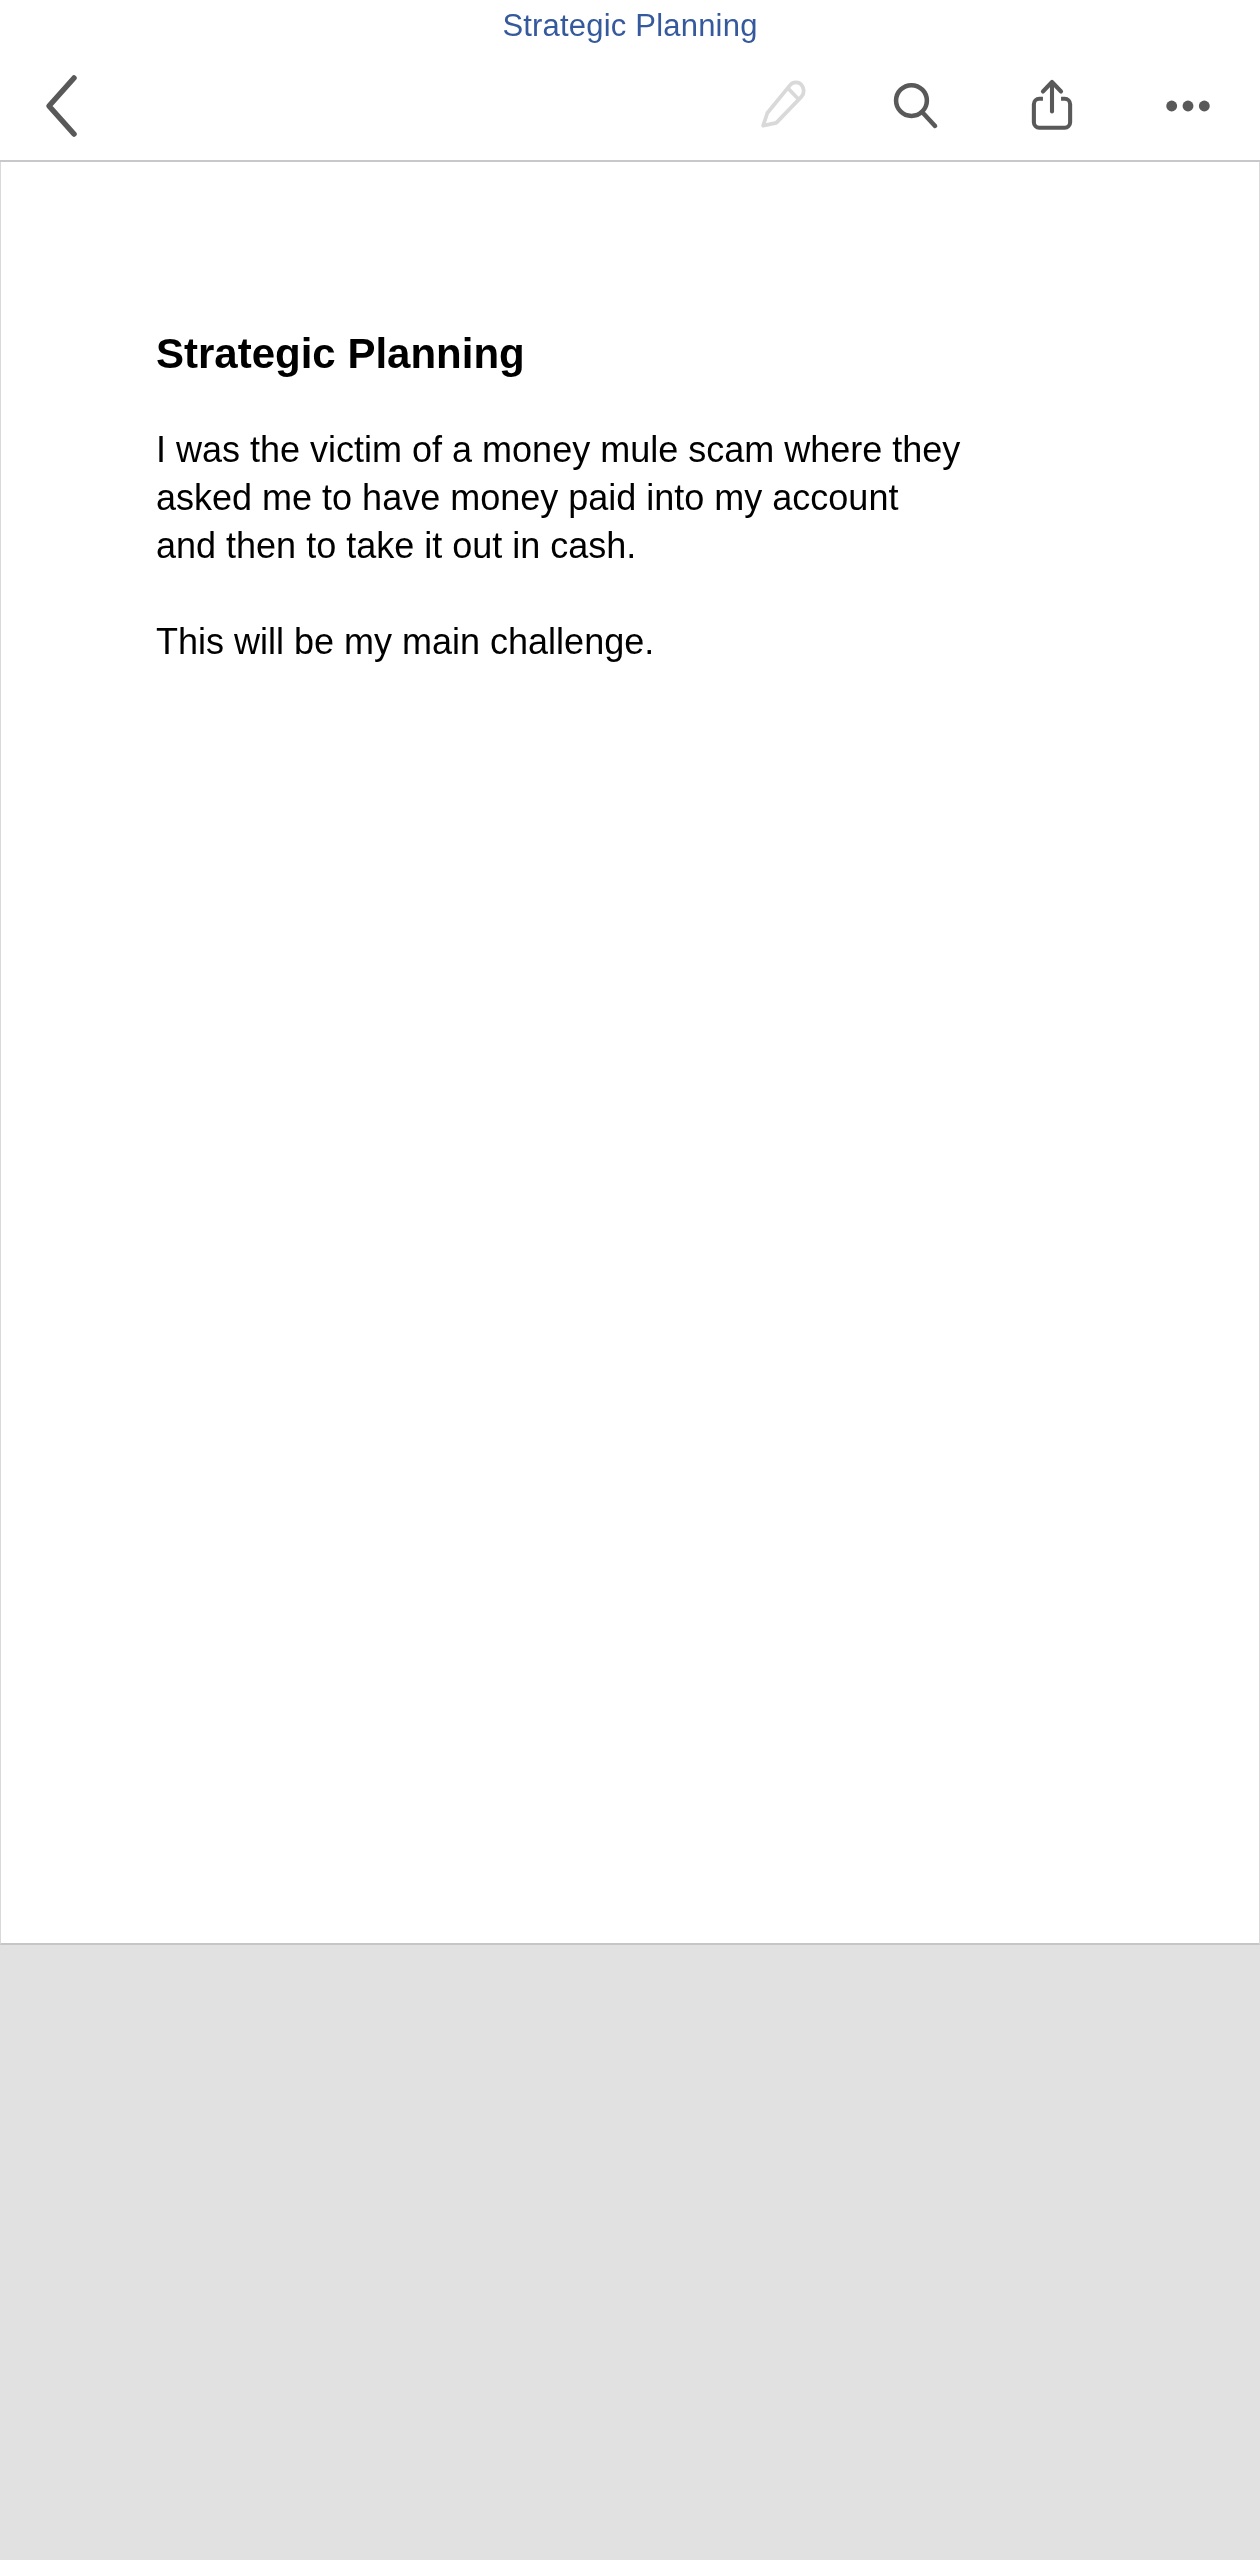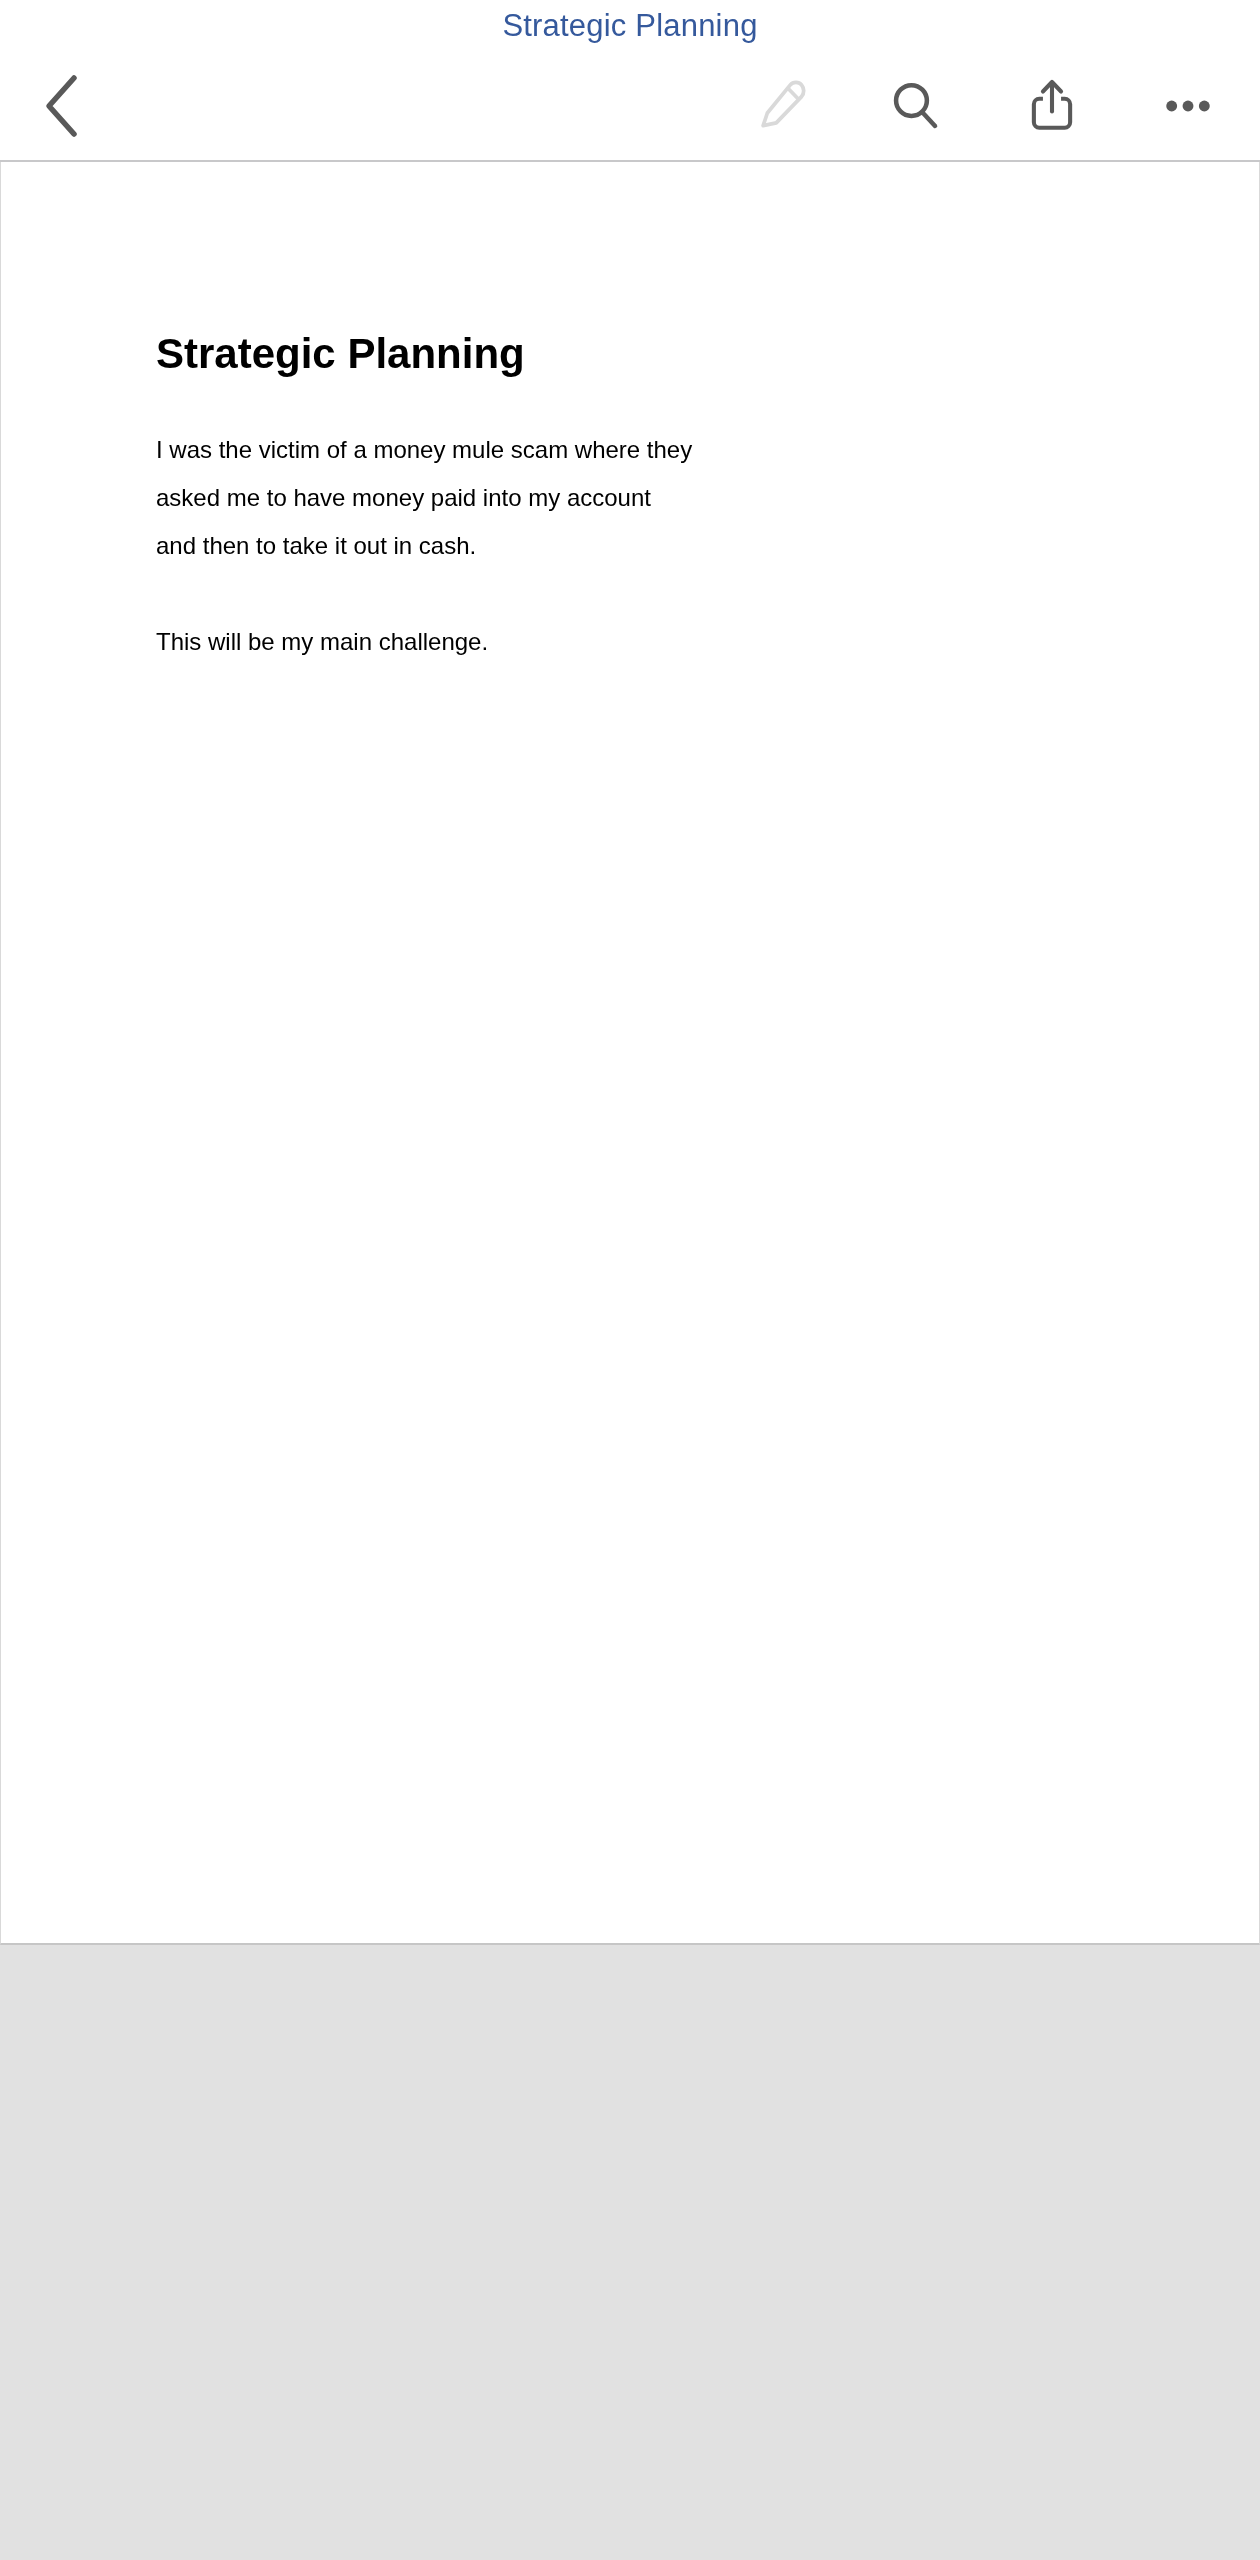--- a/index.html
+++ b/index.html
@@ -17,21 +17,21 @@
   .nav-back { margin-left: 30px; width: 62px; height: 76px; display: flex; align-items: center; justify-content: center; background: none; border: none; cursor: pointer; }
   .nav-right { margin-left: auto; margin-right: 42px; display: flex; align-items: center; gap: 76px; }
   .nav-btn { width: 60px; height: 66px; display: flex; align-items: center; justify-content: center; background: none; border: none; cursor: pointer; }
   .hairline { position: absolute; top: 160px; left: 0; right: 0; height: 2px; background: #c8c8ca; }
 
   
   .doc { position: absolute; top: 162px; left: 0; width: 1260px; height: 1783px;
          background: #ffffff; border-left: 1px solid #d9d9d9; border-right: 1px solid #d9d9d9;
          border-bottom: 2px solid #c6c6c6; padding: 168px 150px 0 155px; color: #000; }
   .doc h1 { font-size: 42px; line-height: 48px; font-weight: bold; margin: 0 0 48px 0; }
-  .doc p  { font-size: 24px; line-height: 48px; margin: 0 0 48px 0; white-space: pre-line; }
+  .doc p  { font-size: 36px; line-height: 48px; margin: 0 0 48px 0; white-space: pre-line; }
 
   
   .sheet-back { position: absolute; left: 44px; right: 44px; top: 2248px; height: 60px;
                 background: #f4f4f4; border-radius: 22px 22px 0 0; box-shadow: 0 -2px 8px rgba(0,0,0,.06); }
   .sheet { position: absolute; left: 0; right: 0; top: 2262px; bottom: 0; background: #ffffff;
            border-radius: 34px 34px 0 0; box-shadow: 0 -8px 30px rgba(0,0,0,.10); }
   .toolbar { display: flex; padding: 78px 56px 0 28px; }
   .tool { flex: 1 1 0; display: flex; flex-direction: column; align-items: center; gap: 14px;
           background: none; border: none; cursor: pointer; }
   .tool .glyph { width: 66px; height: 66px; display: block; }

